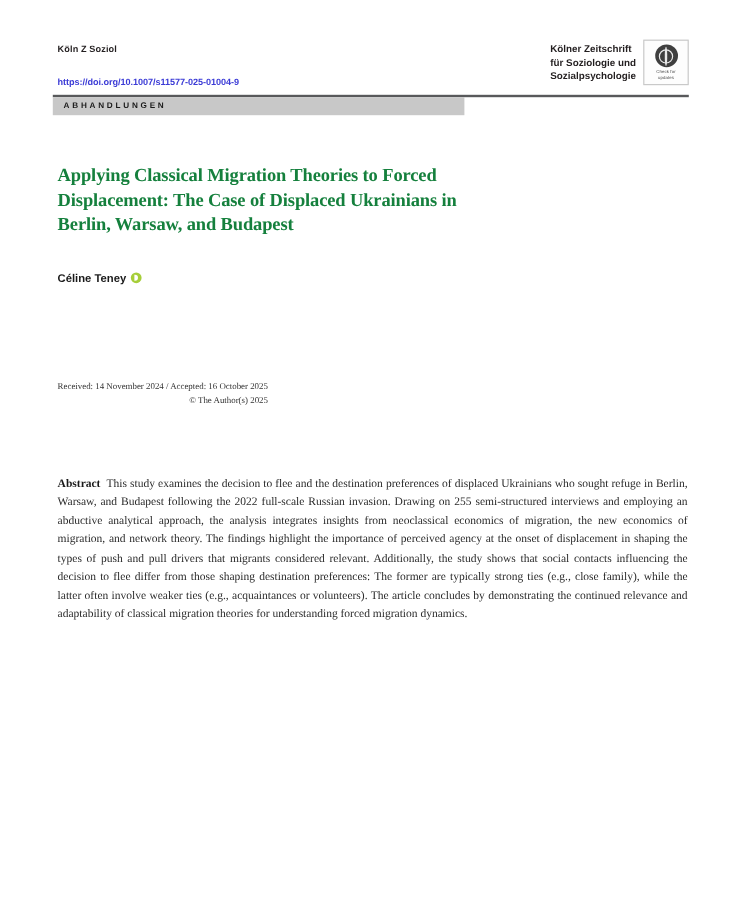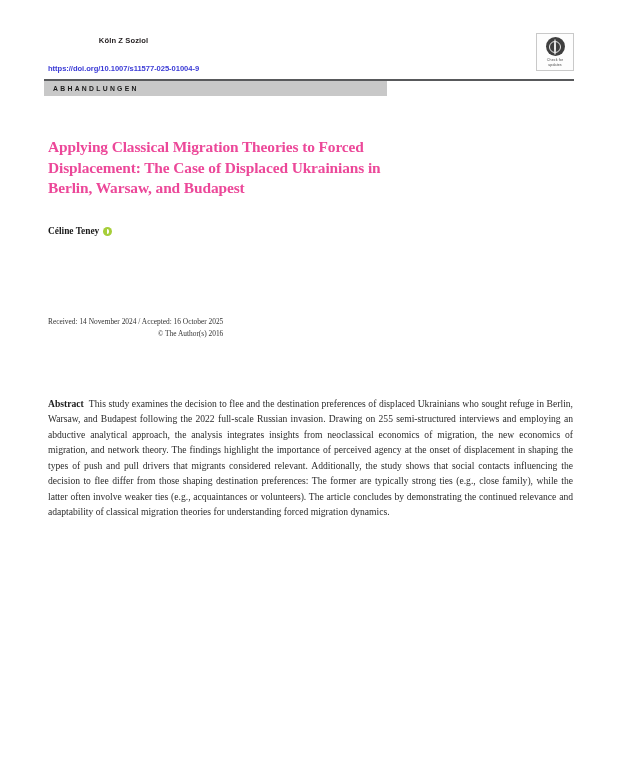--- a/index.html
+++ b/index.html
@@ -39,21 +39,20 @@
     top: 0;
     line-height: 1.35;
   }
   .journal-abbrev {
     font-family: "Liberation Sans", "DejaVu Sans", sans-serif;
     font-size: 7.6px;
     font-weight: bold;
     color: #231f20;
     letter-spacing: 0.1px;
     display: block;
-    text-align: center;
   }
   .doi-link {
     font-family: "Liberation Sans", "DejaVu Sans", sans-serif;
     font-size: 7.6px;
     font-weight: bold;
     color: #3b3bd6;
     text-decoration: none;
     display: block;
     margin-top: 18px;
     letter-spacing: -0.05px;
@@ -158,35 +157,35 @@
   
   .article-title {
     position: absolute;
     left: 48px;
     top: 127px;
     width: 345px;
     font-family: "Liberation Serif", "DejaVu Serif", serif;
     font-size: 15.4px;
     font-weight: bold;
     line-height: 1.33;
-    color: #ec4899;
+    color: #15803d;
     letter-spacing: -0.1px;
   }
 
   
   .author-line {
     position: absolute;
     left: 48px;
     top: 226px;
     display: flex;
     align-items: center;
     gap: 4px;
   }
   .author-name {
-    font-family: Liberation Serif, serif;
+    font-family: Liberation Sans, sans-serif;
     font-size: 9.4px;
     font-weight: bold;
     color: #1a1a1a;
   }
   .orcid-icon {
     width: 9px;
     height: 9px;
     border-radius: 50%;
     background: #a6ce39;
     display: inline-block;
@@ -255,20 +254,25 @@
 <div class="page">
 
   <div class="masthead">
 
     <div class="masthead-left">
       <span class="journal-abbrev">Köln Z Soziol</span>
       <a class="doi-link" href="#">https://doi.org/10.1007/s11577-025-01004-9</a>
     </div>
 
     <div class="masthead-right">
+      <div class="journal-title-block">
+        <span>Kölner Zeitschrift</span>
+        <span>für Soziologie und</span>
+        <span>Sozialpsychologie</span>
+      </div>
 
       <div class="crossmark">
         <div class="crossmark-globe"></div>
         <div class="crossmark-caption">
           <span>Check for</span>
           <span>updates</span>
         </div>
       </div>
     </div>
   </div>
@@ -281,21 +285,21 @@
 
   <h1 class="article-title">Applying Classical Migration Theories to Forced Displacement: The Case of Displaced Ukrainians in Berlin, Warsaw, and Budapest</h1>
 
   <div class="author-line">
     <span class="author-name">Céline Teney</span>
     <span class="orcid-icon"></span>
   </div>
 
   <div class="pub-dates">
     <span>Received: 14 November 2024 / Accepted: 16 October 2025</span>
-    <span>© The Author(s) 2016</span>
+    <span>© The Author(s) 2025</span>
   </div>
 
   <p class="abstract-block">
     <span class="abstract-label">Abstract</span><span>&nbsp;&nbsp;</span><span>This study examines the decision to flee and the destination preferences of displaced Ukrainians who sought refuge in Berlin, Warsaw, and Budapest following the 2022 full-scale Russian invasion. Drawing on 255 semi-structured interviews and employing an abductive analytical approach, the analysis integrates insights from neoclassical economics of migration, the new economics of migration, and network theory. The findings highlight the importance of perceived agency at the onset of displacement in shaping the types of push and pull drivers that migrants considered relevant. Additionally, the study shows that social contacts influencing the decision to flee differ from those shaping destination preferences: The former are typically strong ties (e.g., close family), while the latter often involve weaker ties (e.g., acquaintances or volunteers). The article concludes by demonstrating the continued relevance and adaptability of classical migration theories for understanding forced migration dynamics.</span>
   </p>
 
 
 </div>
 
 </body></html>

